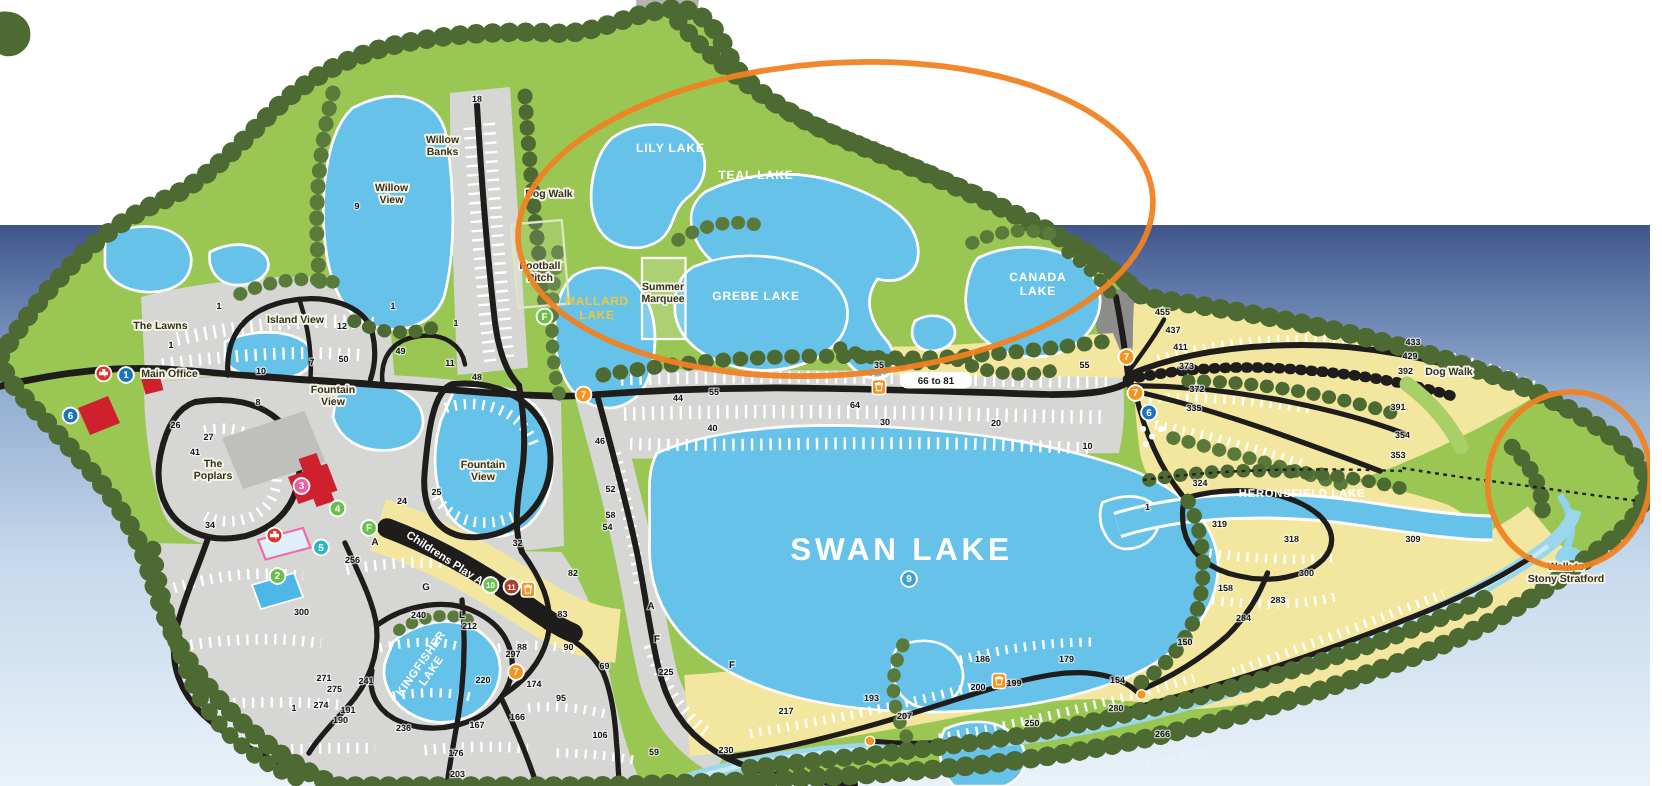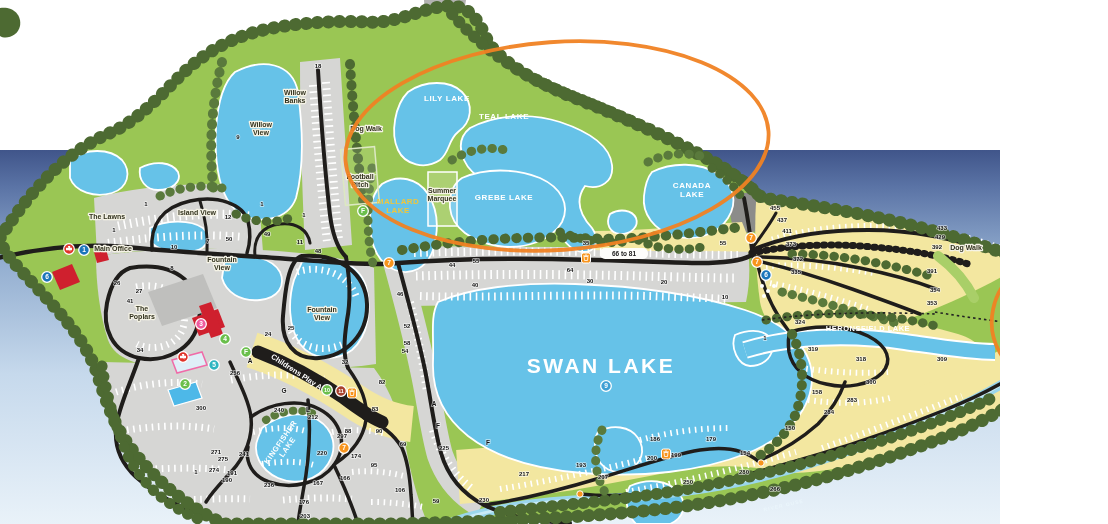--- a/index.html
+++ b/index.html
@@ -1,16 +1,16 @@
 <!DOCTYPE html>
 <html><head>
 <meta charset="utf-8">
 <style>
   html,body{margin:0;padding:0;background:#fff;}
-  #stage{position:relative;width:1000px;height:524px;overflow:hidden;background:#fef9c3;}
+  #stage{position:relative;width:1100px;height:524px;overflow:hidden;background:#fef9c3;}
   svg{display:block;}
   svg text{font-family:"Liberation Sans","DejaVu Sans",sans-serif;}
 </style>
 </head>
 <body>
 
 <div id="stage">
 <svg id="map" width="1108" height="524" viewBox="0 0 1108 524">
   <defs>
     <linearGradient id="waterGrad" x1="0" y1="0" x2="0" y2="1">

